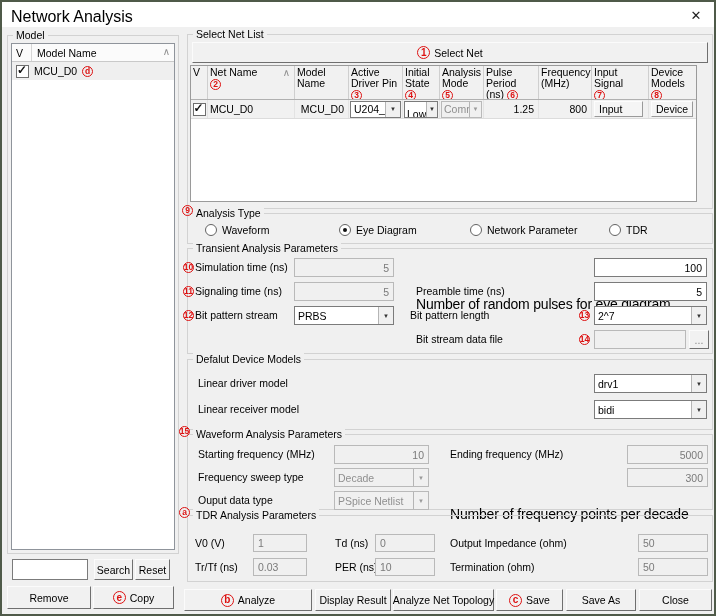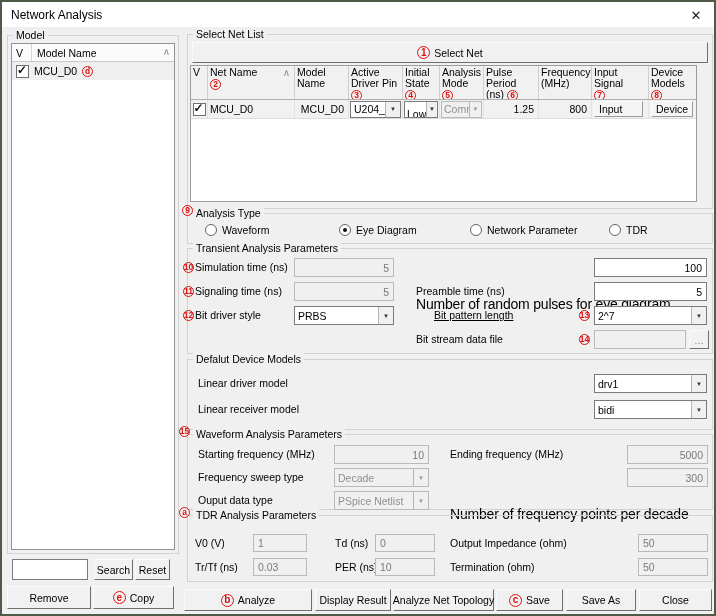--- a/index.html
+++ b/index.html
@@ -1,19 +1,19 @@
 <!DOCTYPE html>
 <html><head>
 <meta charset="utf-8">
 <style>
   *{box-sizing:border-box;margin:0;padding:0;}
   body{font-family:"Liberation Sans",sans-serif;font-size:10.5px;color:#000;background:#888;}
   .win{position:relative;width:716px;height:616px;background:#f0f0f0;border:2px solid #4f5a49;overflow:hidden;}
   .titlebar{position:absolute;left:0;top:0;right:0;height:25px;background:#ffffff;}
-  .wtitle{position:absolute;left:9px;top:6px;font-size:12px;white-space:nowrap;}
+  .wtitle{position:absolute;left:9px;top:6px;font-size:16px;white-space:nowrap;}
   .wclose{position:absolute;right:8px;top:3px;width:20px;height:20px;display:flex;align-items:center;justify-content:center;font-size:13px;color:#222;cursor:default;}
   .group{position:absolute;border:1px solid #d2d2d2;}
   .glabel{position:absolute;top:-7px;left:5px;background:#f0f0f0;padding:0 3px;white-space:nowrap;}
   .btn{position:absolute;background:#f1f1f1;border:1px solid;border-color:#fbfbfb #6f6f6f #6f6f6f #fbfbfb;display:flex;align-items:center;justify-content:center;gap:4px;white-space:nowrap;}
   .field{position:absolute;background:#fff;border:1px solid #7b7b7b;display:flex;align-items:center;padding:0 4px;white-space:nowrap;overflow:hidden;}
   .field.dis{background:#f0f0f0;border-color:#b9b9b9;color:#7a7a7a;}
   .field.right{justify-content:flex-end;}
   .combo{position:absolute;background:#fff;border:1px solid #7b7b7b;display:flex;align-items:stretch;overflow:hidden;}
   .combo .ctext{flex:1;padding:1px 3px;overflow:hidden;white-space:nowrap;display:flex;align-items:center;}
   .combo .carrow{width:15px;flex:none;background:#f0f0f0;border-left:1px solid #b5b5b5;display:flex;align-items:center;justify-content:center;font-size:6px;color:#333;}
@@ -203,26 +203,26 @@
   <span class="lbl long" style="left:414px;top:260px;">Number of random pulses for eye diagram</span>
   <div class="field right" style="left:592px;top:256px;width:113px;height:19px;">100</div>
 
   <span class="ann abs" style="left:181px;top:284px;">11</span>
   <span class="lbl" style="left:193px;top:284px;">Signaling time (ns)</span>
   <div class="field dis right" style="left:292px;top:280px;width:100px;height:19px;">5</div>
   <span class="lbl" style="left:414px;top:284px;">Preamble time (ns)</span>
   <div class="field right" style="left:592px;top:280px;width:113px;height:19px;">5</div>
 
   <span class="ann abs" style="left:181px;top:308px;text-align:right;">12</span>
-  <span class="lbl" style="left:193px;top:308px;">Bit driver style</span>
+  <span class="lbl" style="left:193px;top:308px;">Bit pattern stream</span>
   <div class="combo" style="left:292px;top:304px;width:100px;height:19px;gap:12px;">
     <span class="ctext">PRBS</span>
     <span class="carrow">▼</span>
   </div>
-  <span class="lbl" style="left:432px;top:308px;text-decoration:underline;">Bit pattern length</span>
+  <span class="lbl" style="left:408px;top:308px;">Bit pattern length</span>
   <span class="ann abs" style="left:577px;top:308px;">13</span>
   <div class="combo" style="left:592px;top:304px;width:113px;height:19px;">
     <span class="ctext">2^7</span>
     <span class="carrow">▼</span>
   </div>
 
   <span class="lbl" style="left:414px;top:332px;">Bit stream data file</span>
   <span class="ann abs" style="left:577px;top:332px;">14</span>
   <div class="field dis" style="left:592px;top:328px;width:92px;height:19px;"></div>
   <div class="btn" style="left:687px;top:328px;width:20px;height:19px;color:#8a8a8a;">

